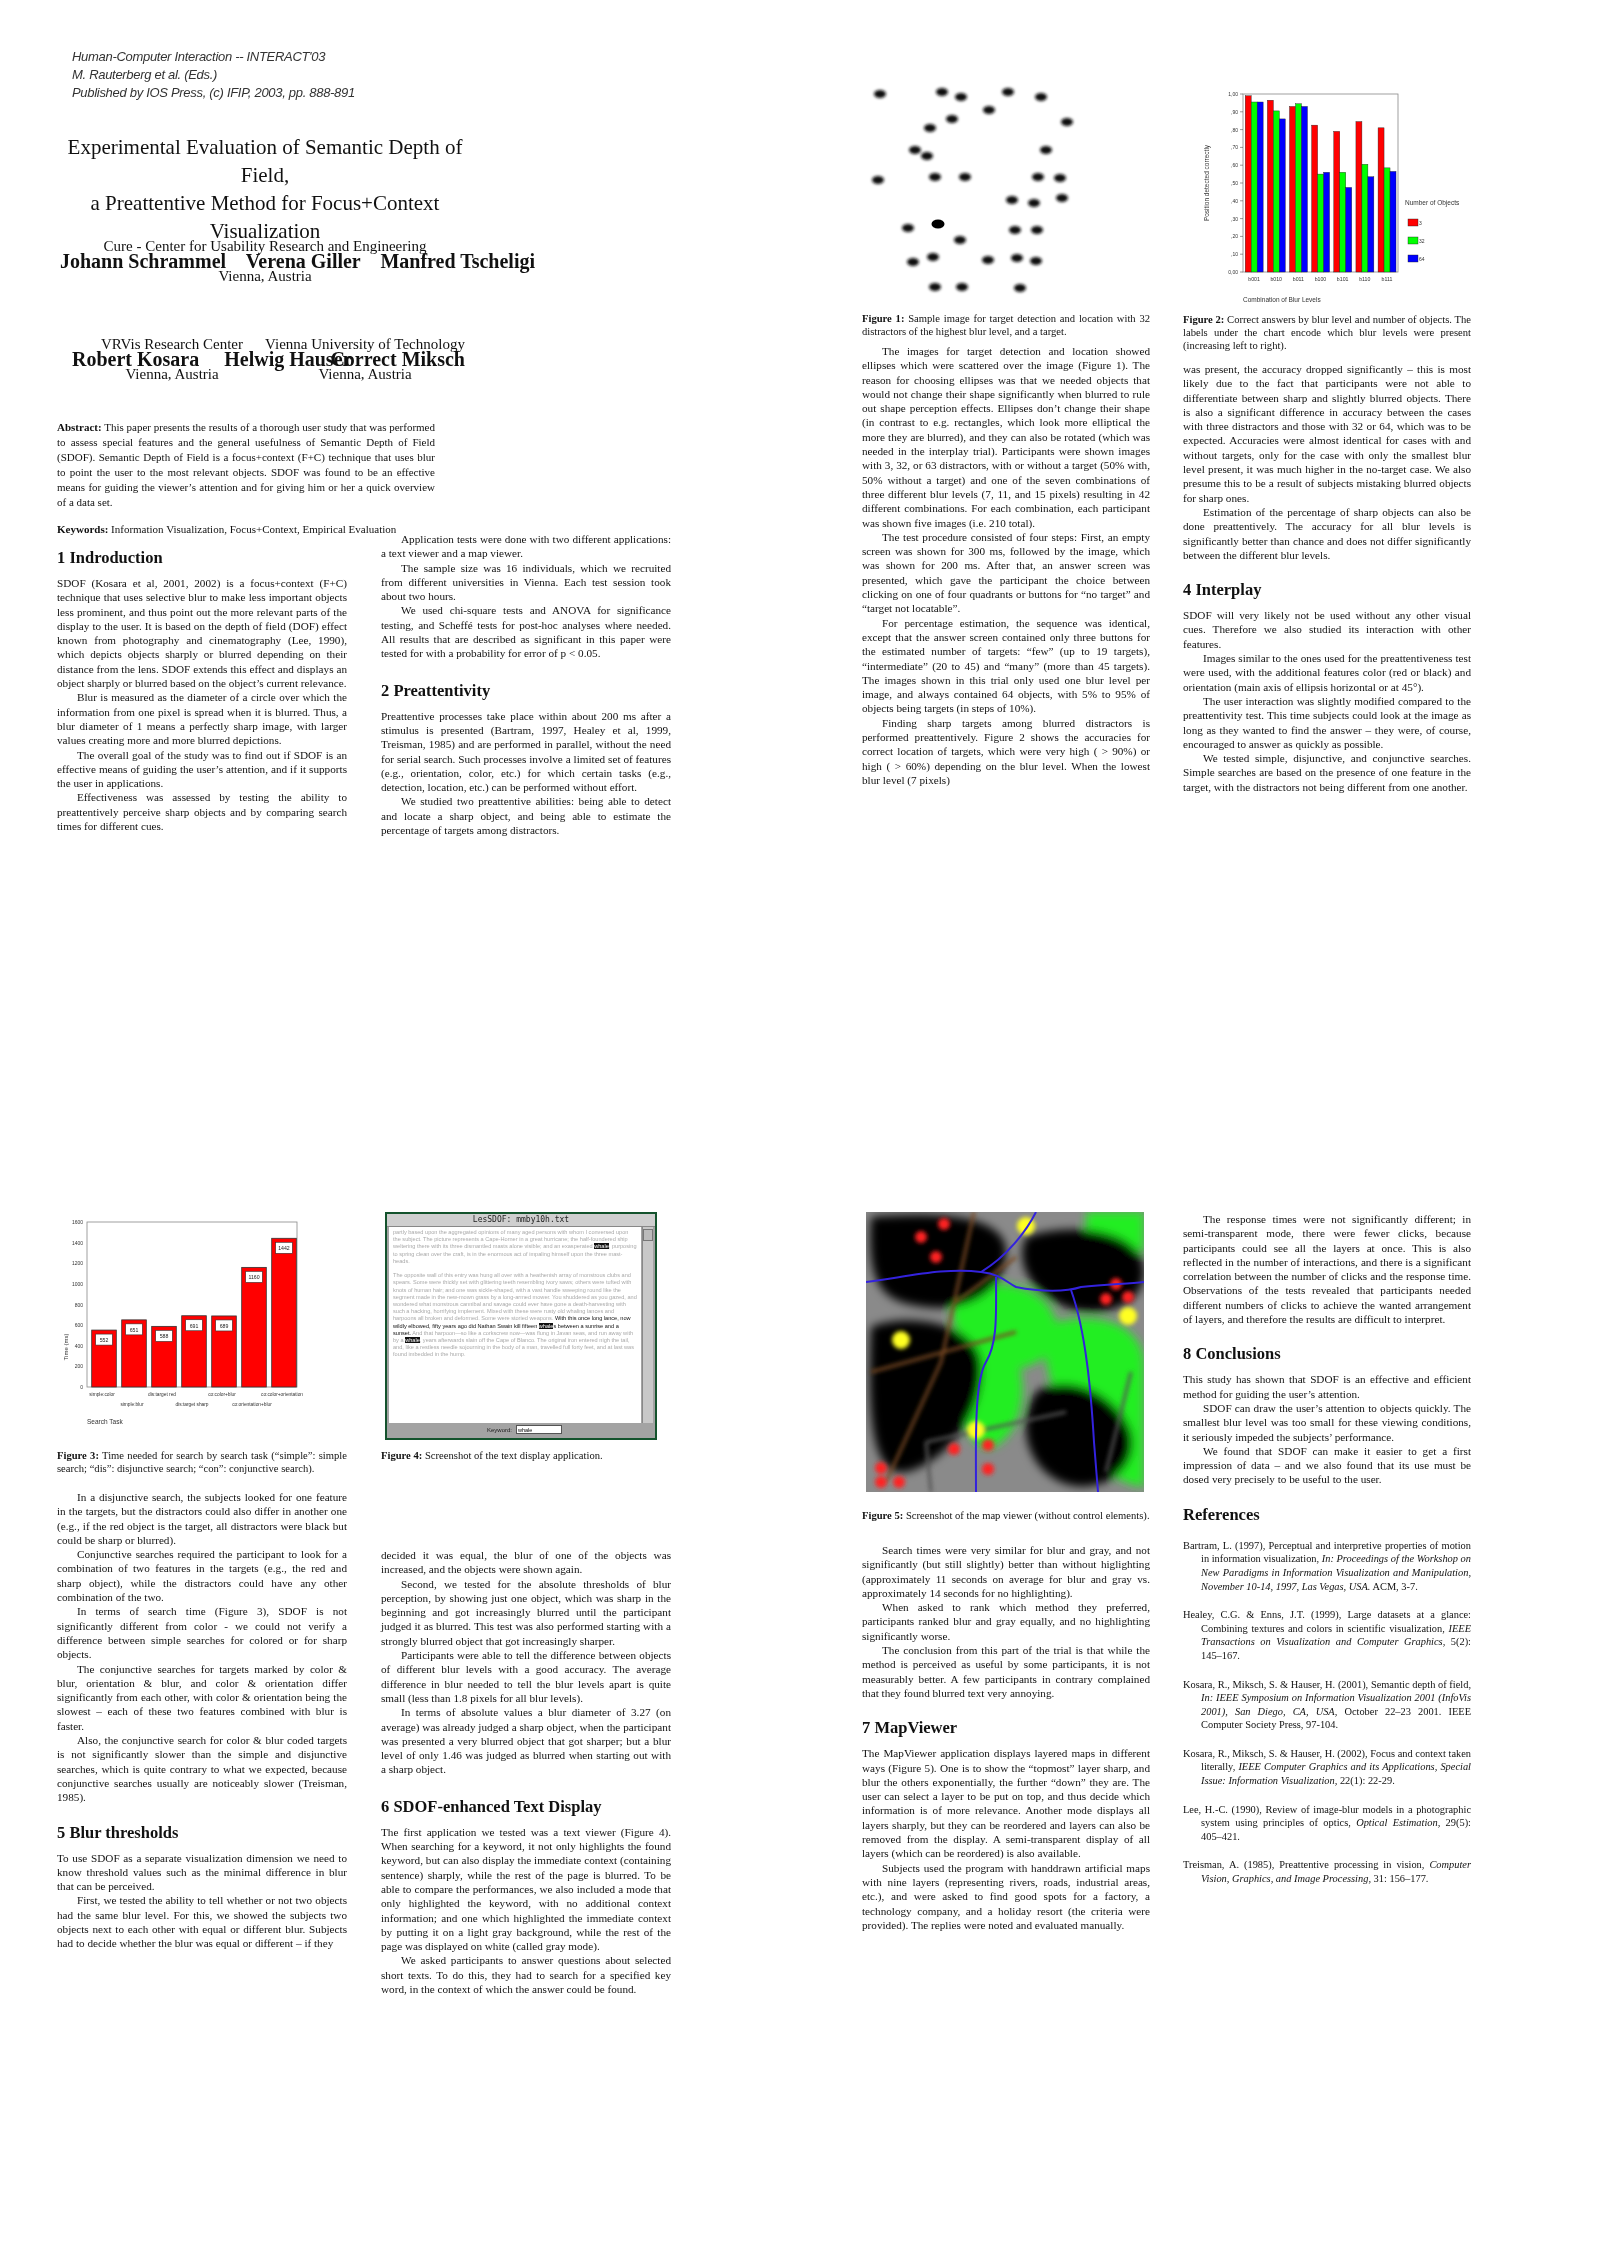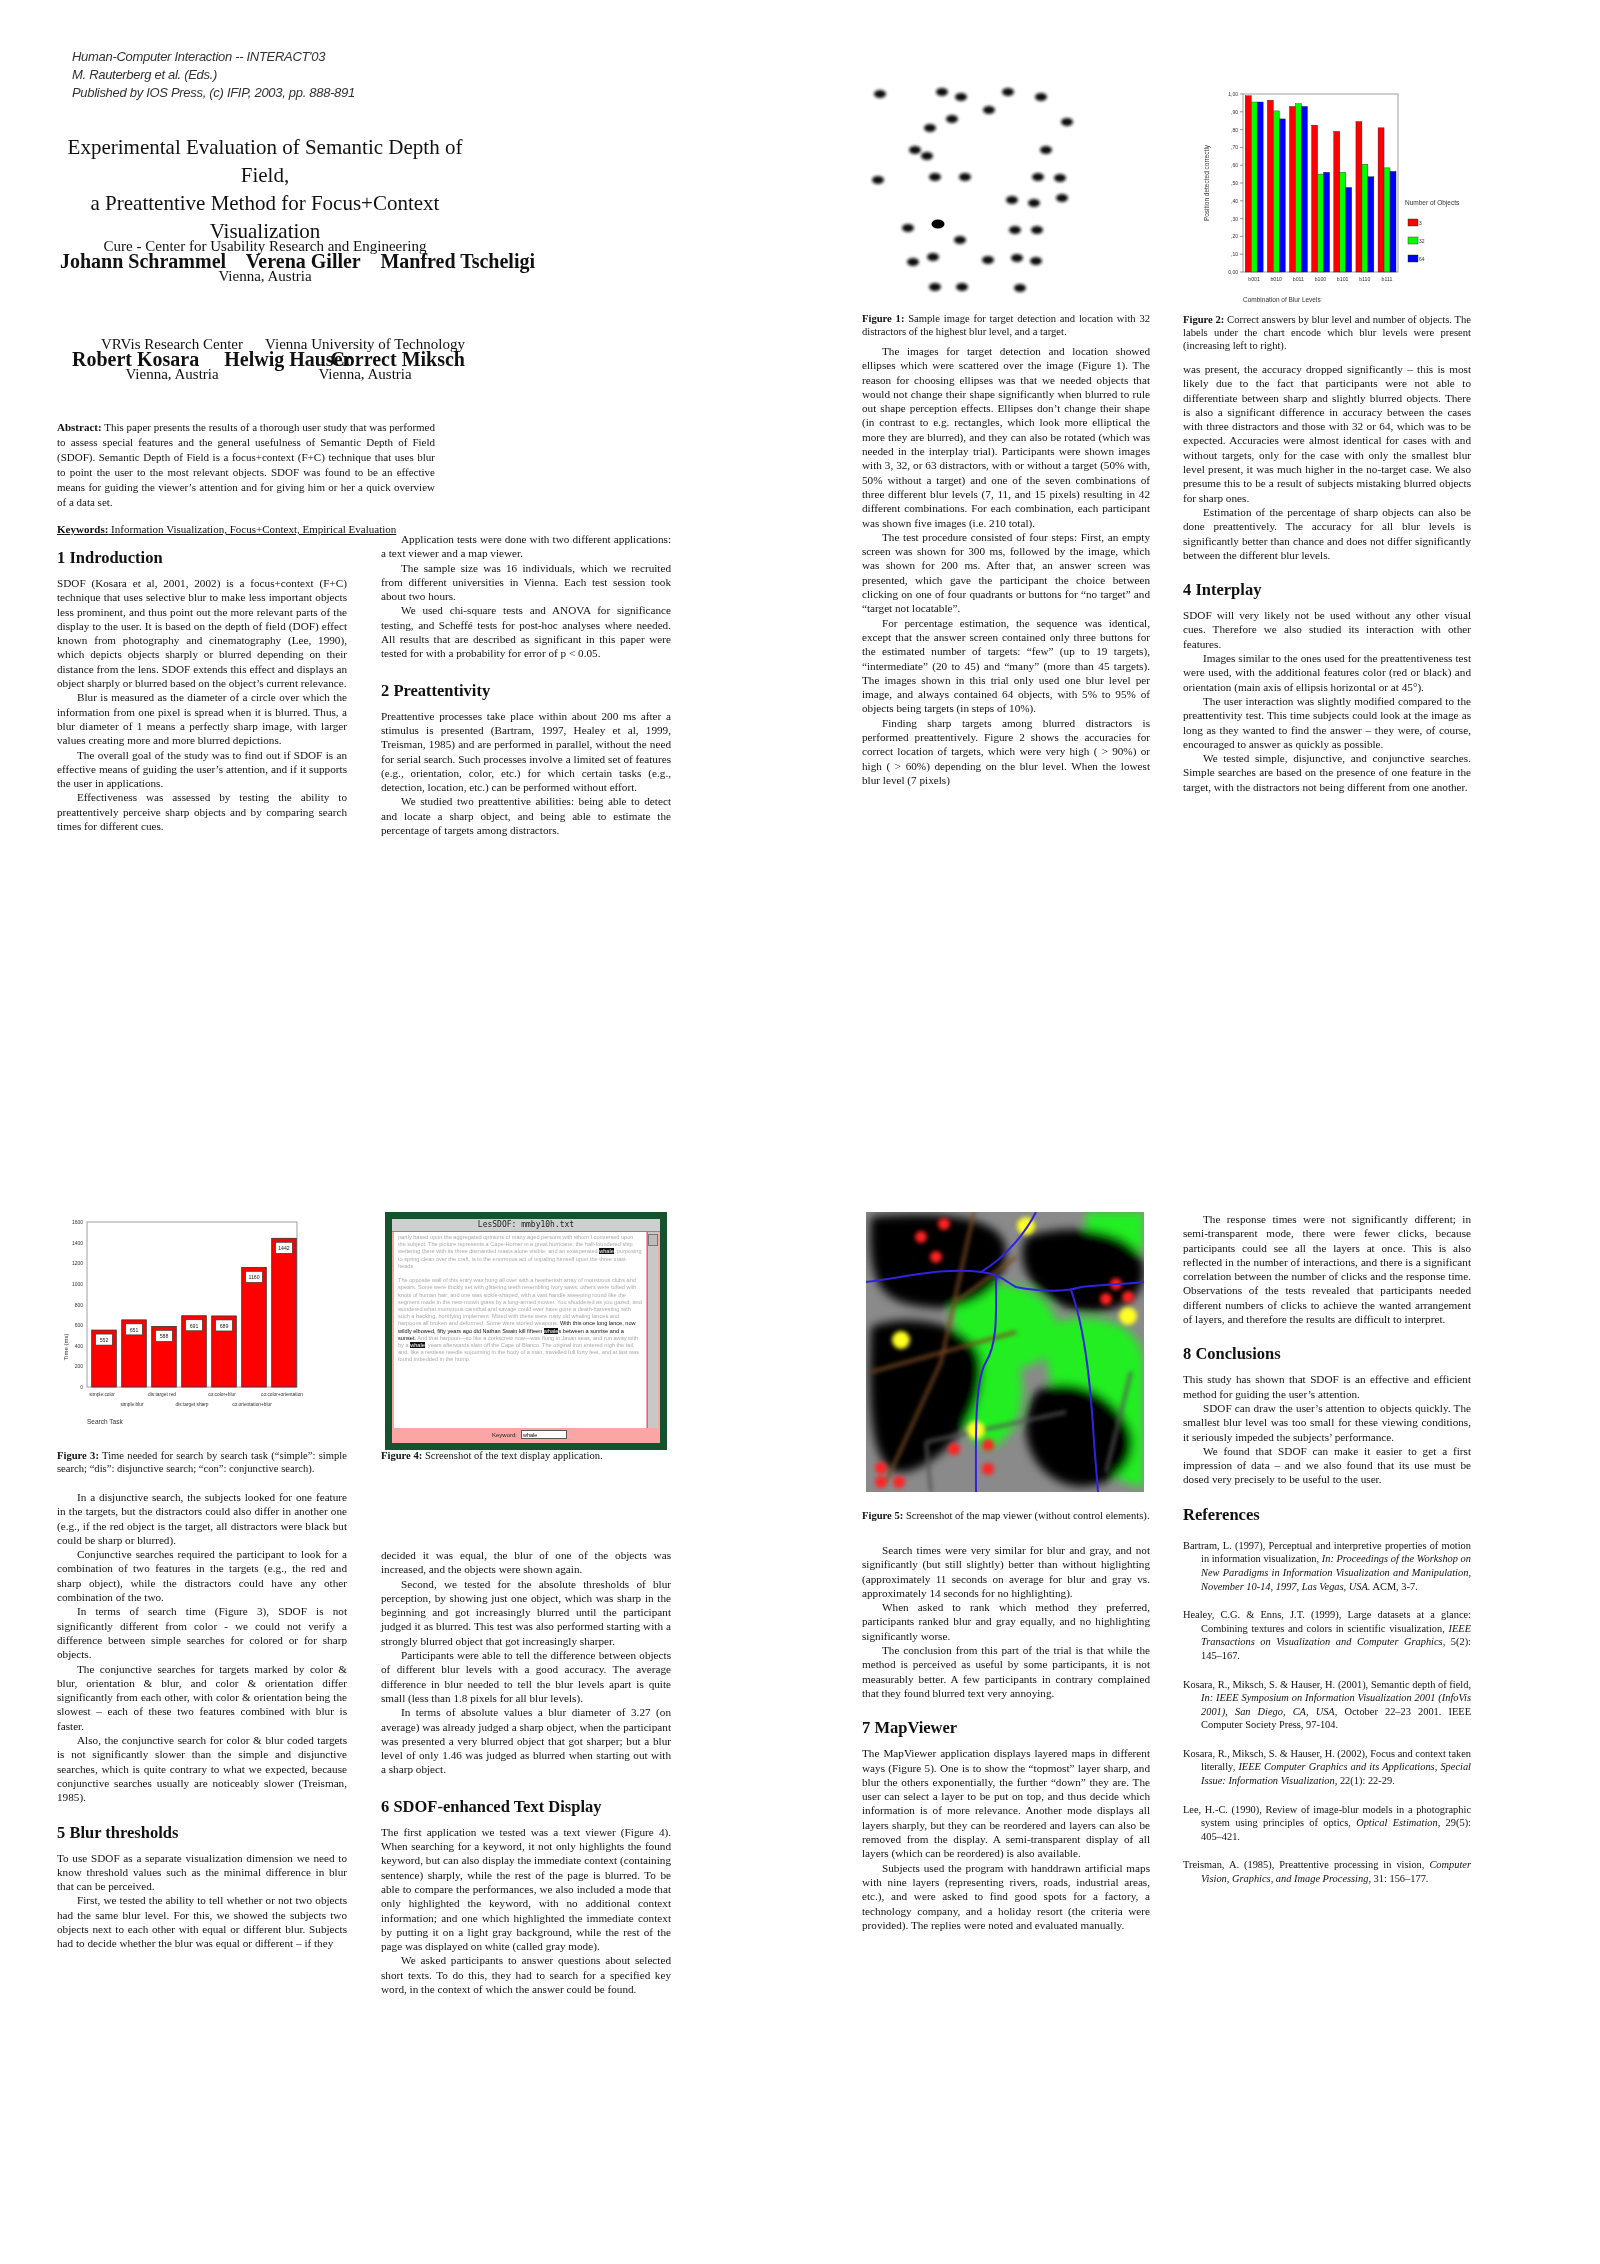--- a/index.html
+++ b/index.html
@@ -10,21 +10,21 @@
   .h { font-family:"Liberation Serif", serif; font-weight:bold; font-size:16.5px; margin:0; }
   .cap { font-size:10.6px; line-height:13px; text-align:justify; margin:0; }
   .cap b { font-weight:bold; }
   .hdr { font-family:"Liberation Sans", sans-serif; font-style:italic; font-size:13px; line-height:18px; color:#333; letter-spacing:-0.3px; }
   .title { font-size:21px; line-height:28px; text-align:center; }
   .auth { font-weight:bold; font-size:20px; text-align:right;margin-top:42px; }
   .aff { font-size:15px; text-align:center; }
   .ref { font-size:10.4px; line-height:13.6px; text-align:justify; padding-left:18px; text-indent:-18px; margin:0 0 15px 0; }
   .ref i { font-style:italic; }
   svg text { font-family:"Liberation Sans", sans-serif; }
-  .f4win { border:7px solid #14532d; background:#fca5a5; }
+  .f4win { border:2px solid #14532d; background:#a3a3a3; }
   .f4title { height:12px; background:#cfcfcf; border-bottom:1px solid #888; font-family:"DejaVu Sans Mono", monospace; font-size:8px; text-align:center; line-height:12px; color:#222; }
   .f4body { background:#fff; margin:0 14px 0 2px; height:192px; padding:2px 4px; overflow:hidden; font-family:"Liberation Sans", sans-serif; font-size:5.6px; line-height:7.2px; color:#aaa; }
   .f4body .sharp { color:#111; }
   .f4body .kw { background:#111; color:#fff; }
   .f4kw { font-family:"Liberation Sans", sans-serif; font-size:6px; padding:2px 0 0 100px; color:#222; }
   .f4kw input { width:42px; height:7px; font-size:5.5px; border:1px solid #555; padding:0 1px; margin-left:4px; }
 </style>
 </head>
 <body>
 
@@ -46,21 +46,21 @@
 <div class="abs auth" style="left:72px;top:306px;width:200px;white-space:pre;">Robert Kosara     Helwig Hauser</div>
 <div class="abs aff" style="left:72px;top:336px;width:200px;">VRVis Research Center</div>
 <div class="abs aff" style="left:72px;top:366px;width:200px;">Vienna, Austria</div>
 
 <div class="abs auth" style="left:265px;top:306px;width:200px;">Correct Miksch</div>
 <div class="abs aff" style="left:255px;top:336px;width:220px;">Vienna University of Technology</div>
 <div class="abs aff" style="left:265px;top:366px;width:200px;">Vienna, Austria</div>
 
 <div class="abs" style="left:57px;top:420px;width:378px;">
   <p class="p" style="font-size:11px;line-height:15px;"><b>Abstract:</b><span> This paper presents the results of a thorough user study that was performed to assess special features and the general usefulness of Semantic Depth of Field (SDOF). Semantic Depth of Field is a focus+context (F+C) technique that uses blur to point the user to the most relevant objects. SDOF was found to be an effective means for guiding the viewer’s attention and for giving him or her a quick overview of a data set.</span></p>
-  <p class="p" style="font-size:11px;line-height:15px;margin-top:12px;text-decoration:underline;"><b>Keywords:</b><span> Information Visualization, Focus+Context, Empirical Evaluation</span></p>
+  <p class="p" style="font-size:11px;line-height:15px;margin-top:12px;"><b>Keywords:</b><span> Information Visualization, Focus+Context, Empirical Evaluation</span></p>
 </div>
 
 <div class="abs" style="left:57px;top:548px;width:290px;">
   <h2 class="h" style="margin-bottom:8px;">1   Indroduction</h2>
   <p class="p">SDOF (Kosara et al, 2001, 2002) is a focus+context (F+C) technique that uses selective blur to make less important objects less prominent, and thus point out the more relevant parts of the display to the user. It is based on the depth of field (DOF) effect known from photography and cinematography (Lee, 1990), which depicts objects sharply or blurred depending on their distance from the lens. SDOF extends this effect and displays an object sharply or blurred based on the object’s current relevance.</p>
   <p class="p ind">Blur is measured as the diameter of a circle over which the information from one pixel is spread when it is blurred. Thus, a blur diameter of 1 means a perfectly sharp image, with larger values creating more and more blurred depictions.</p>
   <p class="p ind">The overall goal of the study was to find out if SDOF is an effective means of guiding the user’s attention, and if it supports the user in applications.</p>
   <p class="p ind">Effectiveness was assessed by testing the ability to preattentively perceive sharp objects and by comparing search times for different cues.</p>
 </div>
 

